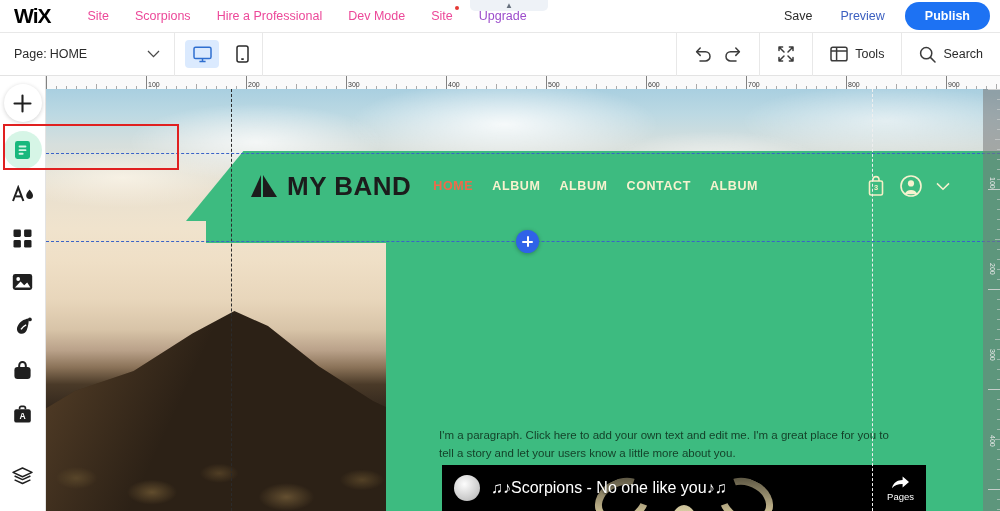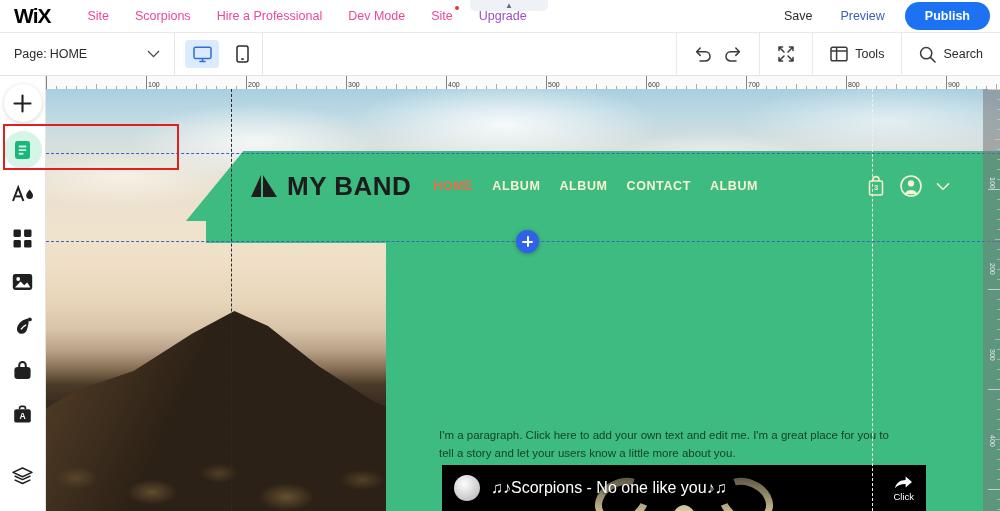--- a/index.html
+++ b/index.html
@@ -377,21 +377,21 @@
       </div>
       <div class="vid-topbar">
         <div class="vid-avatar"></div>
         <div class="vid-title">♫♪Scorpions - No one like you♪♫</div>
         <div class="vid-share">
           <span>
             <svg width="19" height="15" viewBox="0 0 19 15">
               <path d="M1 13.2C2.4 7.4 6.6 5.2 11.6 5.1V1.6L18 7.1l-6.4 5.4V9.1C7.2 9 3.6 10.3 1 13.2z" fill="#fff"></path>
             </svg>
           </span>
-          <span class="lbl">Click</span>
+          <span class="lbl">Pages</span>
         </div>
       </div>
 
     </div>
 
     <div class="guide-v" style="left:185px;"></div>
     <div class="guide-v light" style="left:826px;"></div>
     <div class="guide-h-blue" style="top:64px;"></div>
     <div class="guide-h-blue" style="top:152px;"></div>
     <div class="add-section-btn"></div>

